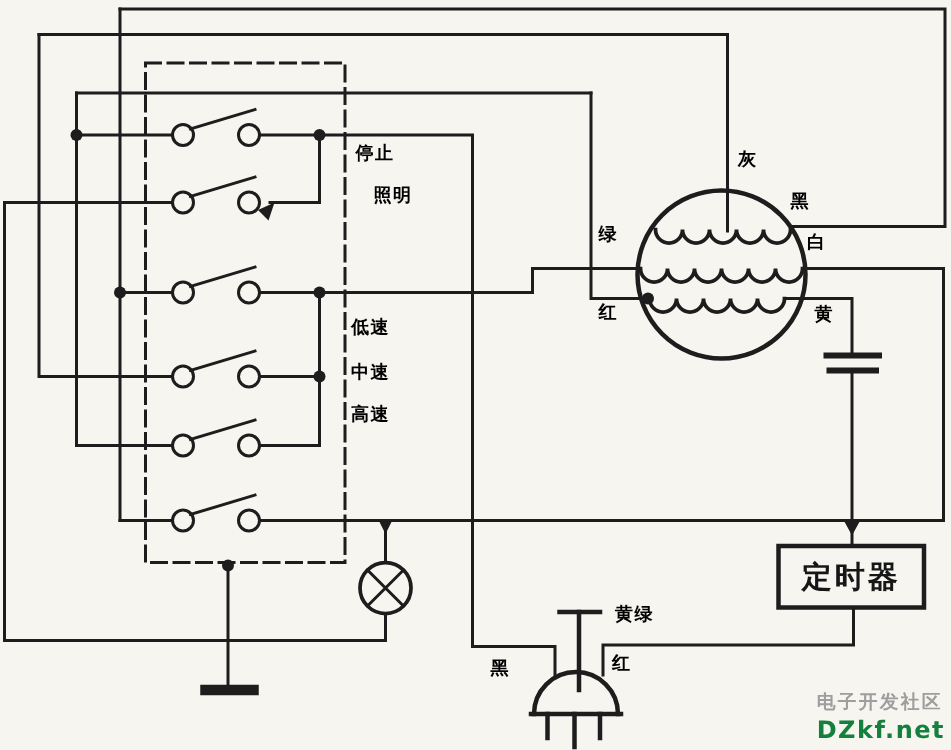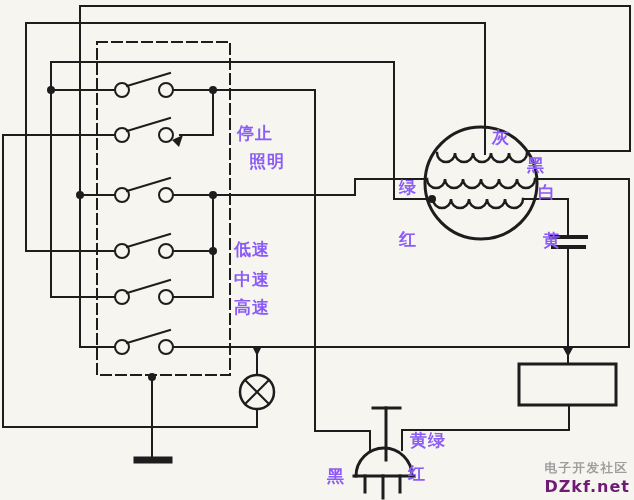--- a/index.html
+++ b/index.html
@@ -9,43 +9,42 @@
   }
   .page{
     position:relative;
     width:634px;height:500px;
     background:#f6f5f0;
     overflow:hidden;
   }
   .page svg{position:absolute;left:0;top:0;}
   .lbl{
     position:absolute;
-    color:#8b5cf6;
+    color:#000000;
     font-weight:600;
-    font-size:17px;
+    font-size:12px;
     line-height:1.1;
     letter-spacing:1px;
     white-space:nowrap;
     user-select:none;
-    margin-top:28px;
   }
   .timer-text{
     position:absolute;
     left:519px;top:364px;width:97px;height:41px;
     display:flex;align-items:center;justify-content:center;
     font-size:20px;font-weight:700;color:#161616;
     letter-spacing:2px;
   }
   .watermark{
     position:absolute;
     right:4px;top:460px;
     text-align:left;
   }
   .wm1{font-size:12.5px;color:#9e9e9e;letter-spacing:1.5px;font-weight:600;}
-  .wm2{font-size:16px;color:#701a75;letter-spacing:1px;font-weight:800;}
+  .wm2{font-size:16px;color:#15803d;letter-spacing:1px;font-weight:800;}
 </style>
 </head>
 <body>
 
 <div class="page">
 
   <svg width="634" height="500" viewBox="0 0 634 500">
     <g stroke="#1d1d1d" stroke-width="2" fill="none" stroke-linecap="square">
 
       <rect x="97" y="42" width="133" height="333" stroke-dasharray="10 5"></rect>
@@ -165,20 +164,21 @@
   <div class="lbl" style="left:234px;top:242px">中速</div>
   <div class="lbl" style="left:234px;top:270px">高速</div>
 
   <div class="lbl" style="left:492px;top:100px">灰</div>
   <div class="lbl" style="left:527px;top:128px">黑</div>
   <div class="lbl" style="left:399px;top:150px">绿</div>
   <div class="lbl" style="left:538px;top:155px">白</div>
   <div class="lbl" style="left:399px;top:202px">红</div>
   <div class="lbl" style="left:543px;top:203px">黄</div>
 
+  <div class="timer-text">定时器</div>
 
   <div class="lbl" style="left:410px;top:403px">黄绿</div>
   <div class="lbl" style="left:327px;top:439px">黑</div>
   <div class="lbl" style="left:408px;top:436px">红</div>
 
   <div class="watermark">
     <div class="wm1">电子开发社区</div>
     <div class="wm2">DZkf.net</div>
   </div>
 

